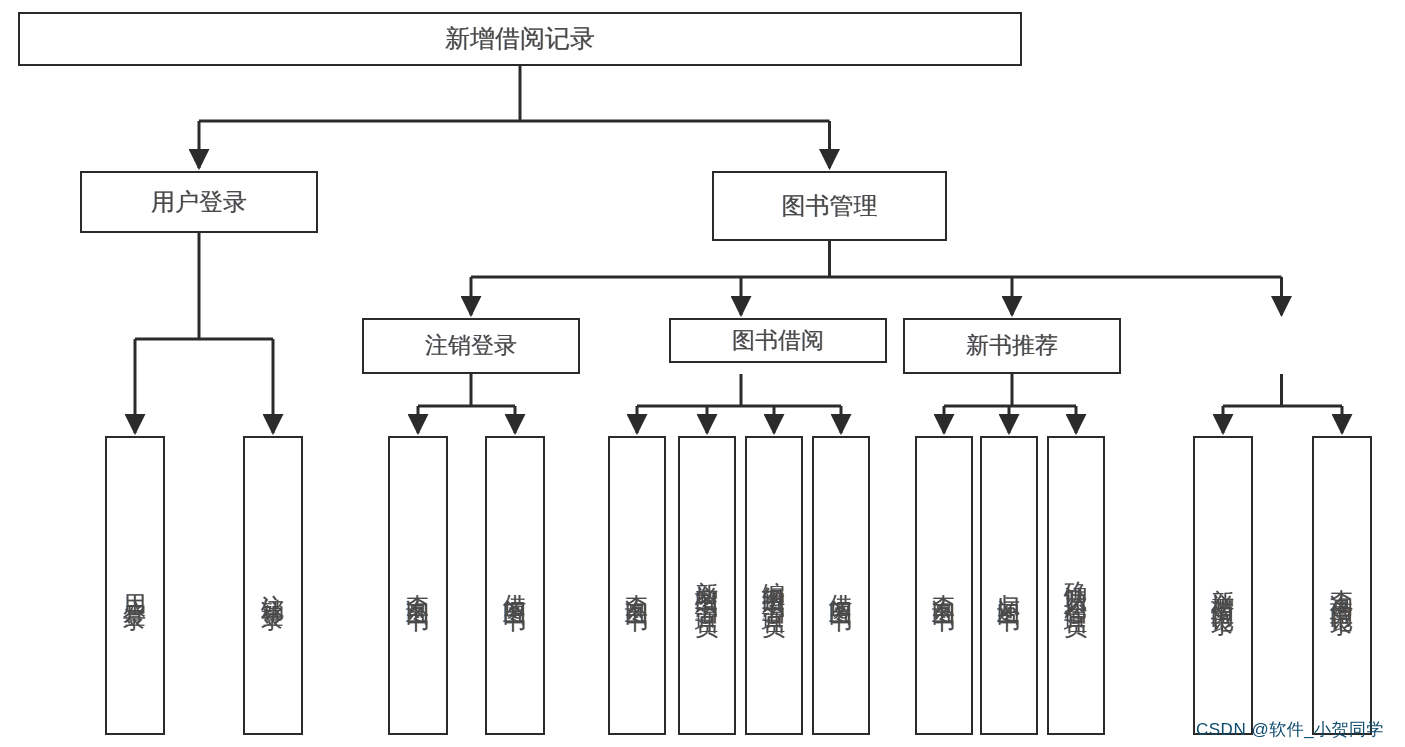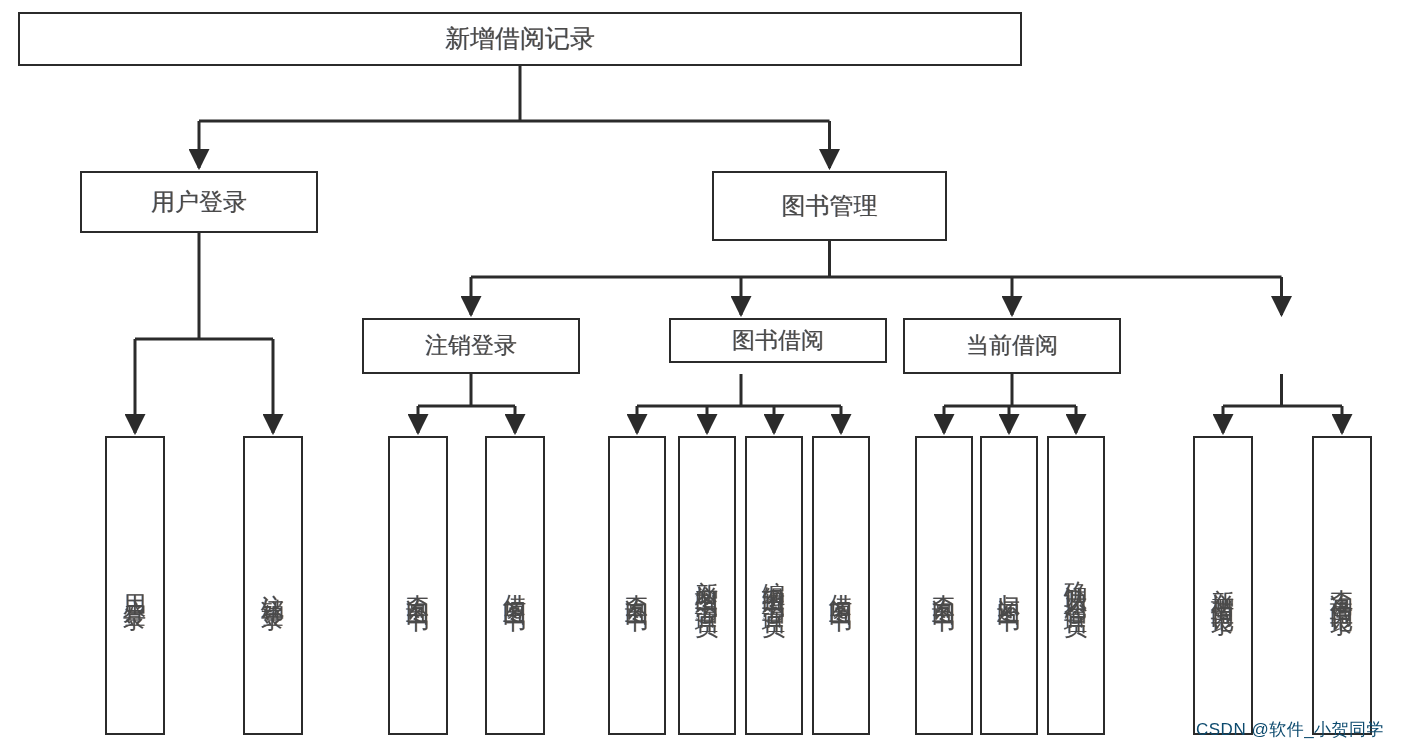--- a/index.html
+++ b/index.html
@@ -120,21 +120,21 @@
     <span class="label">图书管理</span>
   </div>
 
   <div class="node node-l2" style="left: 362px; top: 318px; width: 218px; height: 56px;">
     <span class="label">注销登录</span>
   </div>
   <div class="node node-l2" style="left: 669px; top: 318px; width: 218px; height: 45px;">
     <span class="label">图书借阅</span>
   </div>
   <div class="node node-l2" style="left: 903px; top: 318px; width: 218px; height: 56px;">
-    <span class="label">当前借阅</span>
+    <span class="label">新书推荐</span>
   </div>
 
   <div class="node node-leaf" style="left: 105px; top: 436px; width: 60px; height: 299px;">
     <span class="label">用户登录</span>
   </div>
   <div class="node node-leaf" style="left: 243px; top: 436px; width: 60px; height: 299px;">
     <span class="label">注销登录</span>
   </div>
 
   <div class="node node-leaf" style="left: 388px; top: 436px; width: 60px; height: 299px;">

